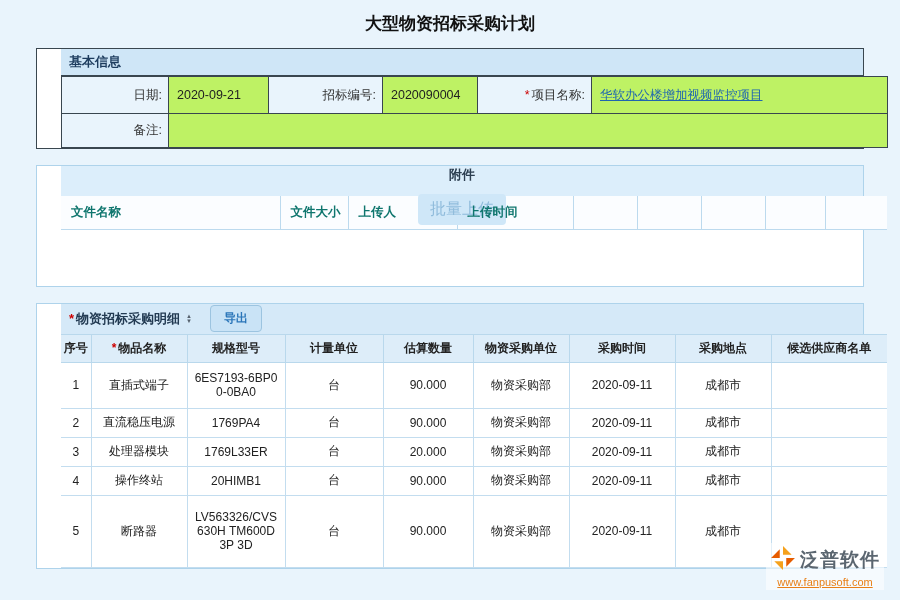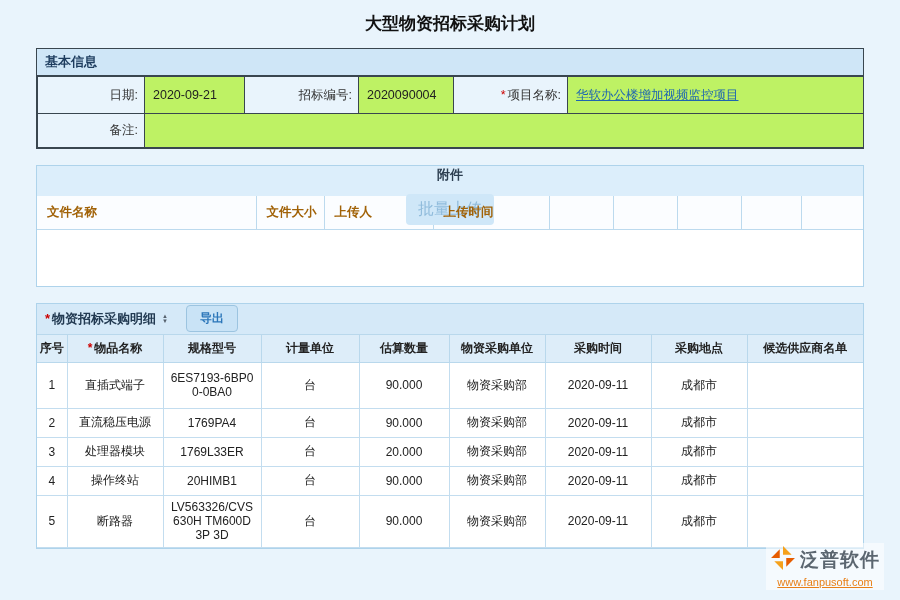--- a/index.html
+++ b/index.html
@@ -11,21 +11,21 @@
     position: relative;
     color: #222;
   }
   .page-title {
     text-align: center;
     font-size: 17px;
     font-weight: bold;
     color: #111;
     padding: 12px 16px 13px;
   }
-  .box { margin: 0 36px 16px; background: #fff; }
+  .box { margin: 0 36px 16px; background: #fff; padding-left: 24px; }
 
   
   .binfo { border: 1px solid #39464f; }
   .binfo-bar {
     height: 27px; display: flex; align-items: center;
     background: #cfe6f7; border-bottom: 1px solid #39464f;
     padding: 0 8px; font-size: 13px; font-weight: bold; color: #1d3c5e;
   }
   .binfo-table { width: 100%; border-collapse: collapse; table-layout: fixed; font-size: 12.5px; }
   .binfo-table td { border: 1px solid #39464f; padding: 2px 6px; }
@@ -44,21 +44,21 @@
     background: #dceefb; padding: 0 8px; font-size: 13px; color: #2c3e50; font-weight: bold; flex-direction: column;
   }
   .btn-batch {
     background: #cfe7f8; color: #8fbbdb; border: none; border-radius: 4px;
     font-size: 16px; padding: 5px 12px; cursor: pointer;
     font-family: inherit;
   }
   .attach-table { width: 100%; border-collapse: collapse; table-layout: fixed; font-size: 12.5px; }
   .attach-table th {
     border: 1px solid #bcdaee; border-top: none; height: 33px;
-    font-weight: bold; color: #a16207; text-align: left; padding-left: 10px; background: #fbfdff;
+    font-weight: bold; color: #0f766e; text-align: left; padding-left: 10px; background: #fbfdff;
   }
   .attach-table th:first-child { border-left: none; }
   .attach-table th:last-child { border-right: none; }
   .attach-empty { height: 56px; background: #fff; }
 
   
   .detail { border: 1px solid #aed3eb; margin-bottom: 0; }
   .detail-bar {
     height: 30px; display: flex; align-items: center; gap: 6px;
     background: #d5e9f8; padding: 0 8px; font-size: 13px; color: #223a52; font-weight: bold;
@@ -76,21 +76,21 @@
     font-weight: bold; color: #222; text-align: center; padding: 0 2px;
   }
   .detail-table td {
     border: 1px solid #c3ddef; background: #fff; padding: 2px 5px;
     word-break: break-all; color: #222; vertical-align: middle;
   }
   .detail-table th:first-child, .detail-table td:first-child { border-left: none; }
   .detail-table th:last-child,  .detail-table td:last-child  { border-right: none; }
   .dr1 td { height: 46px; }
   .dr2 td, .dr3 td, .dr4 td { height: 29px; }
-  .dr5 td { height: 52px; }
+  .dr5 td { height: 72px; }
   .ta-c { text-align: center; }
   .ta-l { text-align: center; }
 
   
   .watermark {
     position: absolute; right: 16px; bottom: 10px; text-align: center;
     background: rgba(255,255,255,0.55); padding: 2px 4px;
   }
   .wm-row { display: flex; align-items: center; gap: 4px; justify-content: center; }
   .wm-brand { font-size: 19px; font-weight: bold; color: #5b6670; letter-spacing: 1px; }

